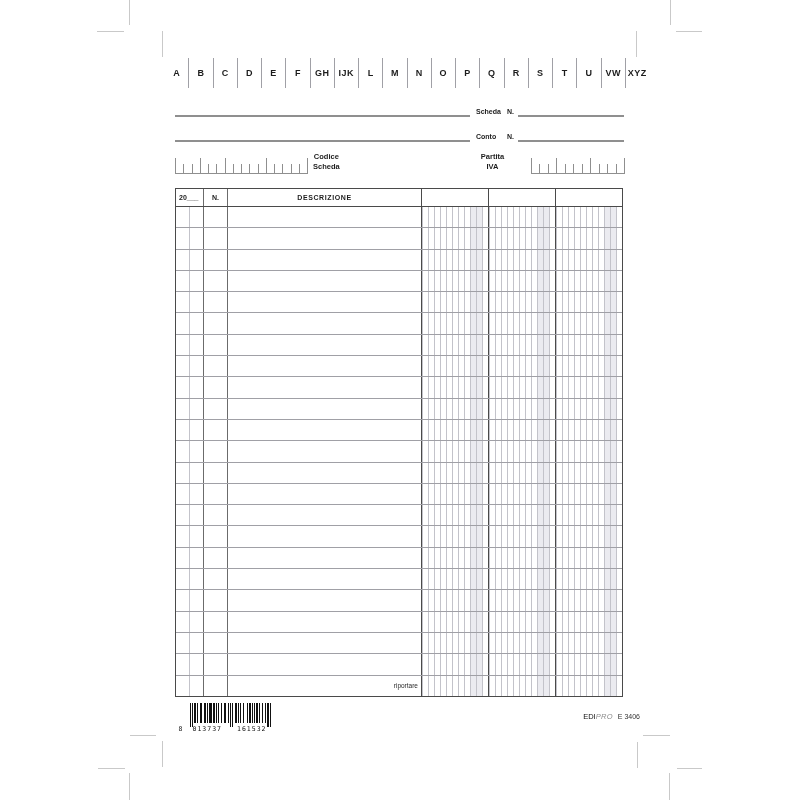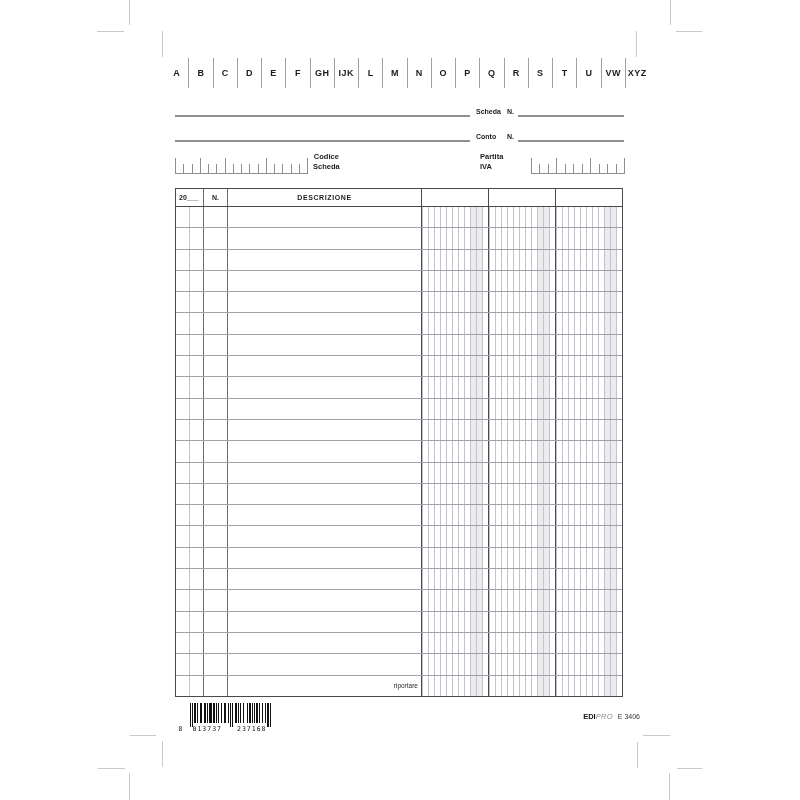--- a/index.html
+++ b/index.html
@@ -30,21 +30,21 @@
   
   .comb{position:absolute;display:flex;align-items:flex-end;
         border-bottom:1.5px solid var(--rule,#8f8f8f);height:15px;}
   .comb-cf{left:175px;top:158px;width:133px;}
   .comb-piva{left:531px;top:158px;width:94px;}
   .comb-cell{flex:1;height:9px;border-left:1px solid var(--rule,#8f8f8f);}
   .comb-cell.tall{height:15px;}
   .comb-end{width:0;height:15px;border-left:1px solid var(--rule,#8f8f8f);}
   .comb-label{position:absolute;font-size:7.5px;font-weight:bold;line-height:9.5px;}
   .cf-label{left:313px;top:152px;text-align:center;}
-  .piva-label{left:480px;top:152px;width:65px;text-align:left;}
+  .piva-label{left:460px;top:152px;width:65px;text-align:center;}
 
   
   .tbl{position:absolute;left:175px;top:188px;width:448px;height:509px;
        border:1.5px solid var(--dark,#4a4a4a);box-sizing:border-box;display:flex;flex-direction:column;}
   .tbl-head{display:flex;height:17px;flex:0 0 17px;border-bottom:1.5px solid var(--dark,#4a4a4a);}
   .hc{display:flex;align-items:center;font-size:7px;font-weight:bold;box-sizing:border-box;}
   .h-date{width:27px;padding-left:3px;}
   .h-num{width:24px;justify-content:center;border-left:1px solid var(--mid,#6b6b6b);}
   .h-desc{width:194px;justify-content:center;letter-spacing:0.6px;border-left:1px solid var(--mid,#6b6b6b);}
   .h-block{flex:1;border-left:1.5px solid var(--dark,#4a4a4a);}
@@ -67,21 +67,21 @@
   .bars{display:flex;align-items:flex-start;height:24px;}
   .bar{background:#111;height:20px;flex:0 0 auto;}
   .bar.tall{height:24px;}
   .bc-digits{display:flex;margin-top:-2px;font-family:"DejaVu Sans Mono",monospace;
              font-size:6.5px;letter-spacing:1px;color:#111;}
   .bcd{flex:1;text-align:center;}
   .bcd-first{flex:0 0 8px;margin-left:-13px;}
 
   
   .brand{position:absolute;left:540px;top:712px;width:100px;text-align:right;font-size:7.5px;}
-  .b-bold{font-weight:bold;color:#111;padding-left:31px;}
+  .b-bold{font-weight:normal;color:#111;padding-left:31px;}
   .b-light{font-style:italic;color:#8d8d8d;letter-spacing:0.3px;margin-top:28px;}
   .b-code{margin-left:5px;font-size:7px;color:#333;}
 </style>
 </head>
 <body>
 
 <div class="page">
 
   <div id="cropmarks">
       <div class="crop" style="left: 129px; top: 0px; width: 1px; height: 25px;"></div>
@@ -510,21 +510,21 @@
         <div class="bar" style="width: 2.1px; margin-right: 1.05px;"></div>
         <div class="bar" style="width: 1.05px; margin-right: 2.1px;"></div>
         <div class="bar" style="width: 1.05px; margin-right: 2.1px;"></div>
         <div class="bar" style="width: 1.05px; margin-right: 1.05px;"></div>
         <div class="bar tall" style="width: 1.05px; margin-right: 1.05px;"></div>
         <div class="bar tall" style="width: 1.05px; margin-right: 0px;"></div>
       </div>
     <div class="bc-digits">
         <span class="bcd bcd-first">8</span>
         <span class="bcd">013737</span>
-        <span class="bcd">237168</span>
+        <span class="bcd">161532</span>
       </div>
   </div>
 
   <div class="brand">
     <span class="b-bold">EDI</span><span class="b-light">PRO</span><span class="b-code">E 3406</span>
   </div>
 
 </div>
 
 </body></html>

